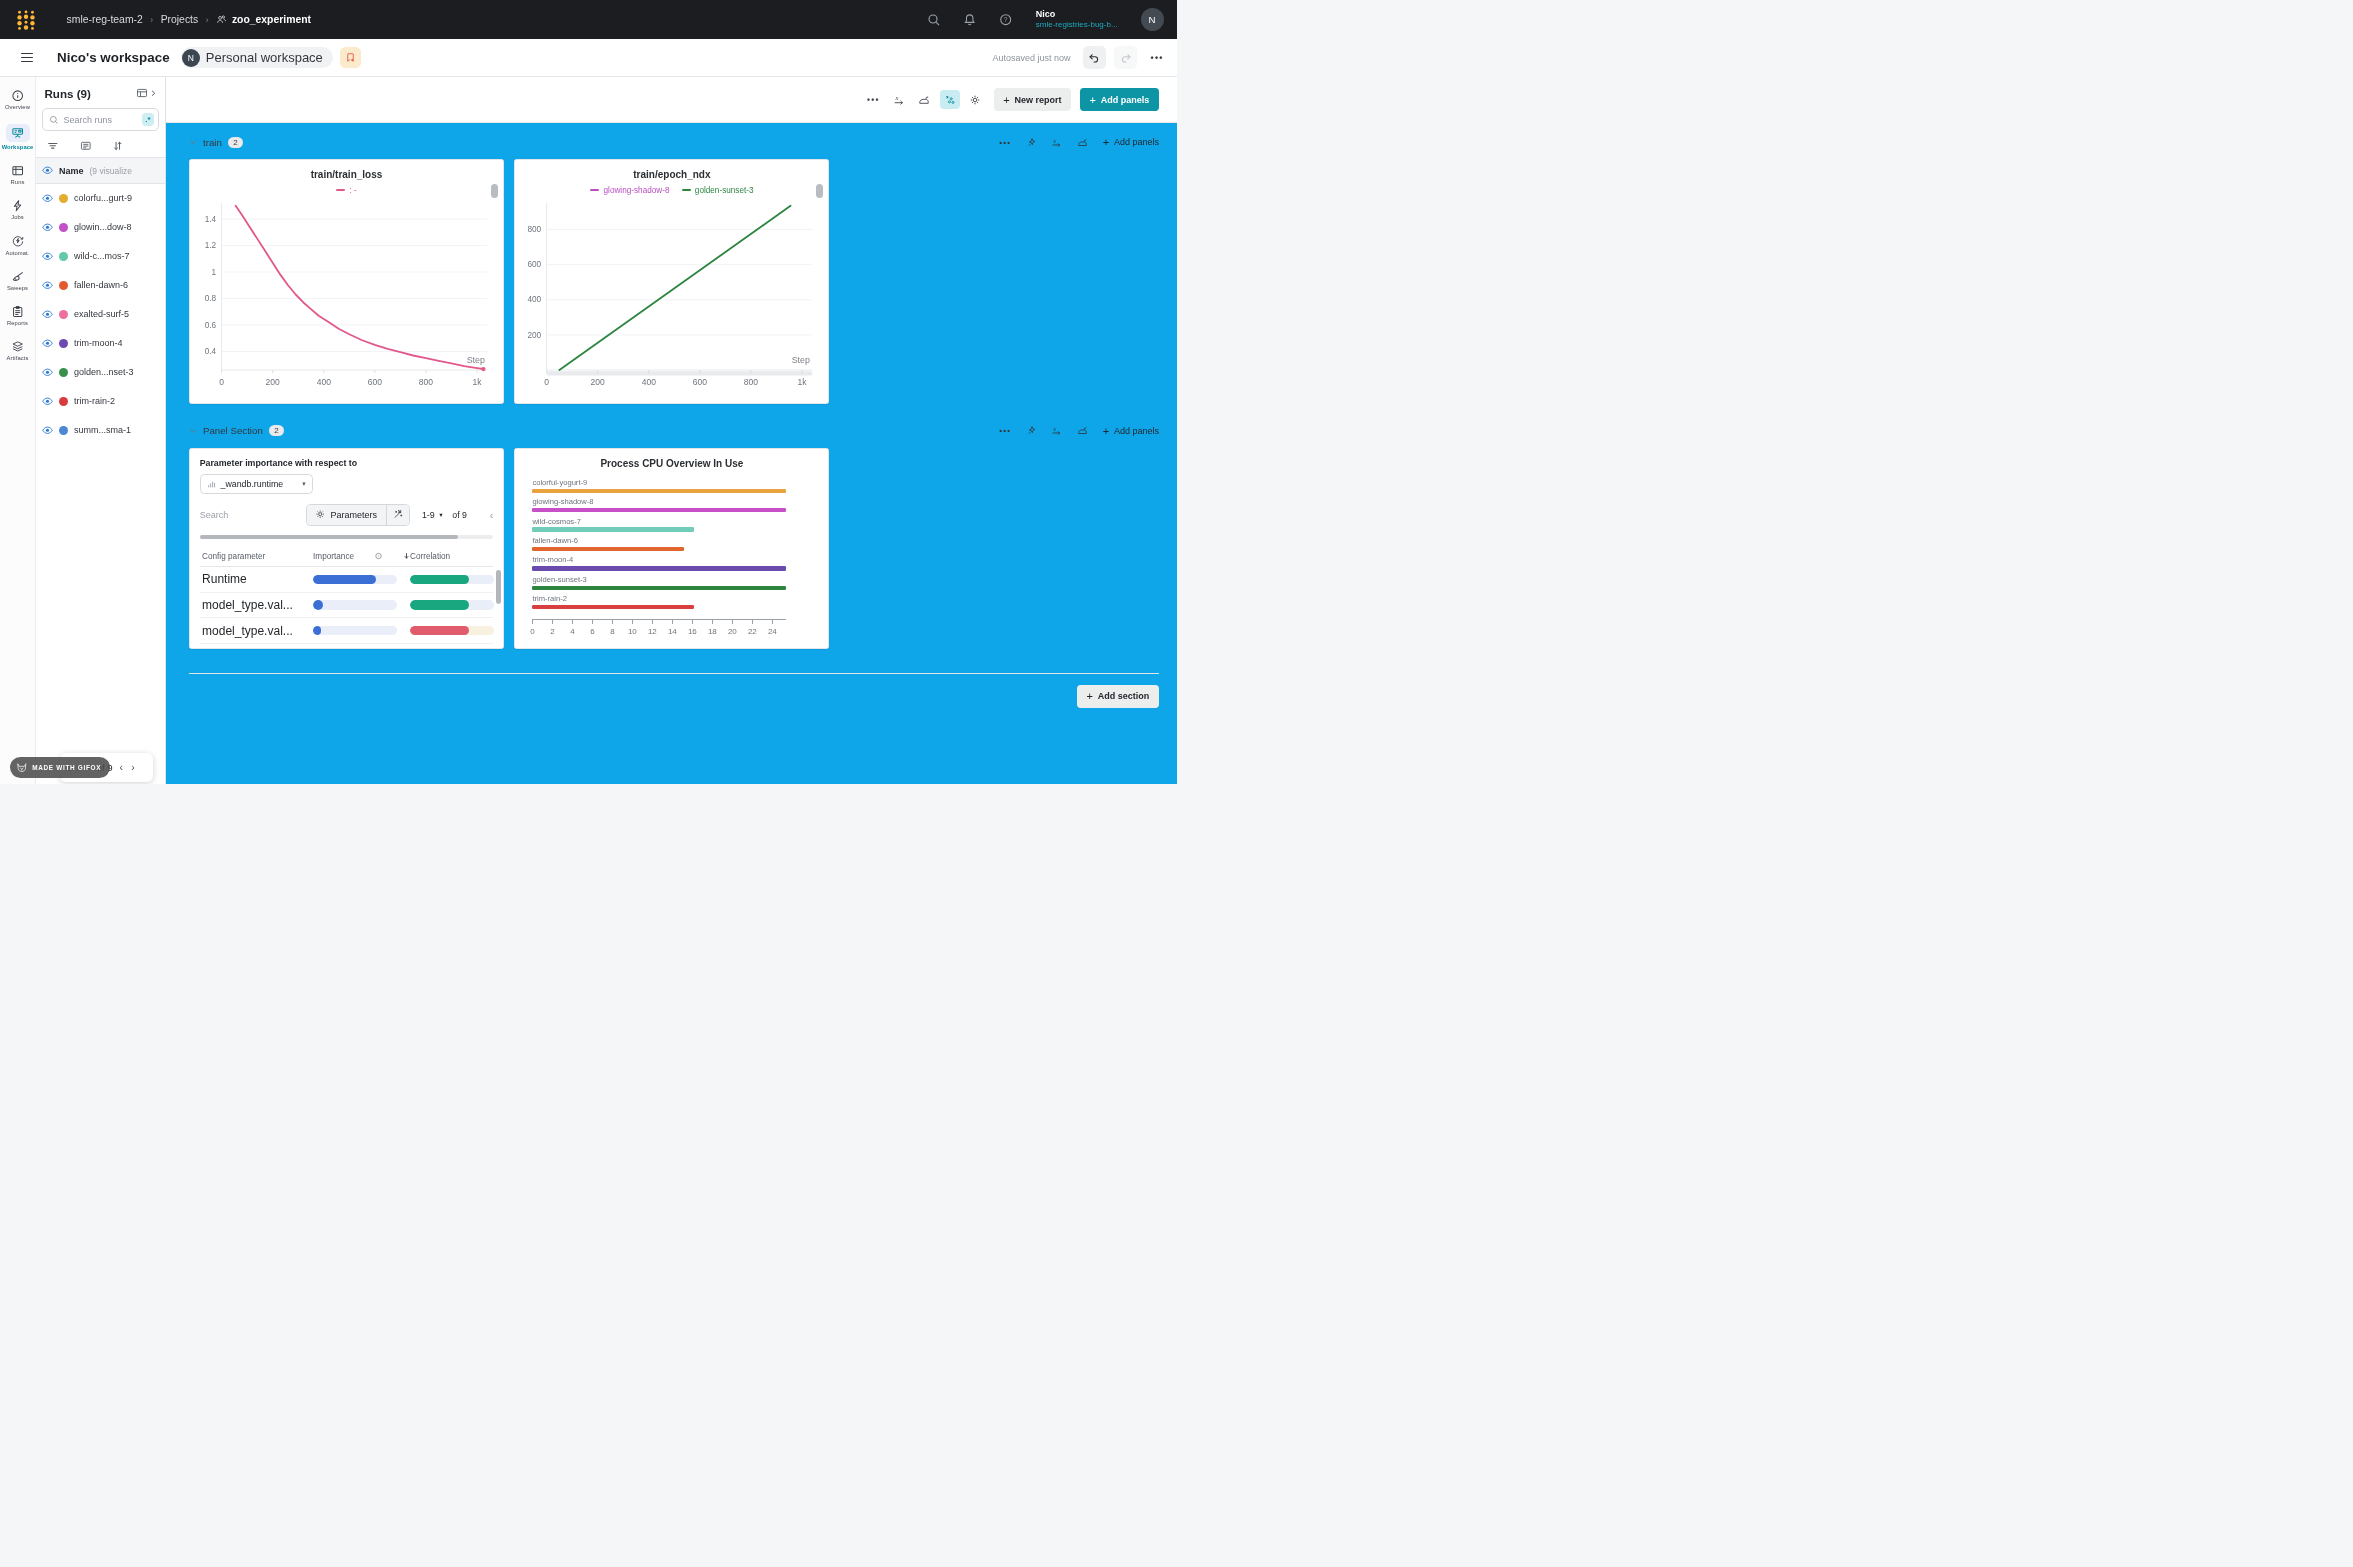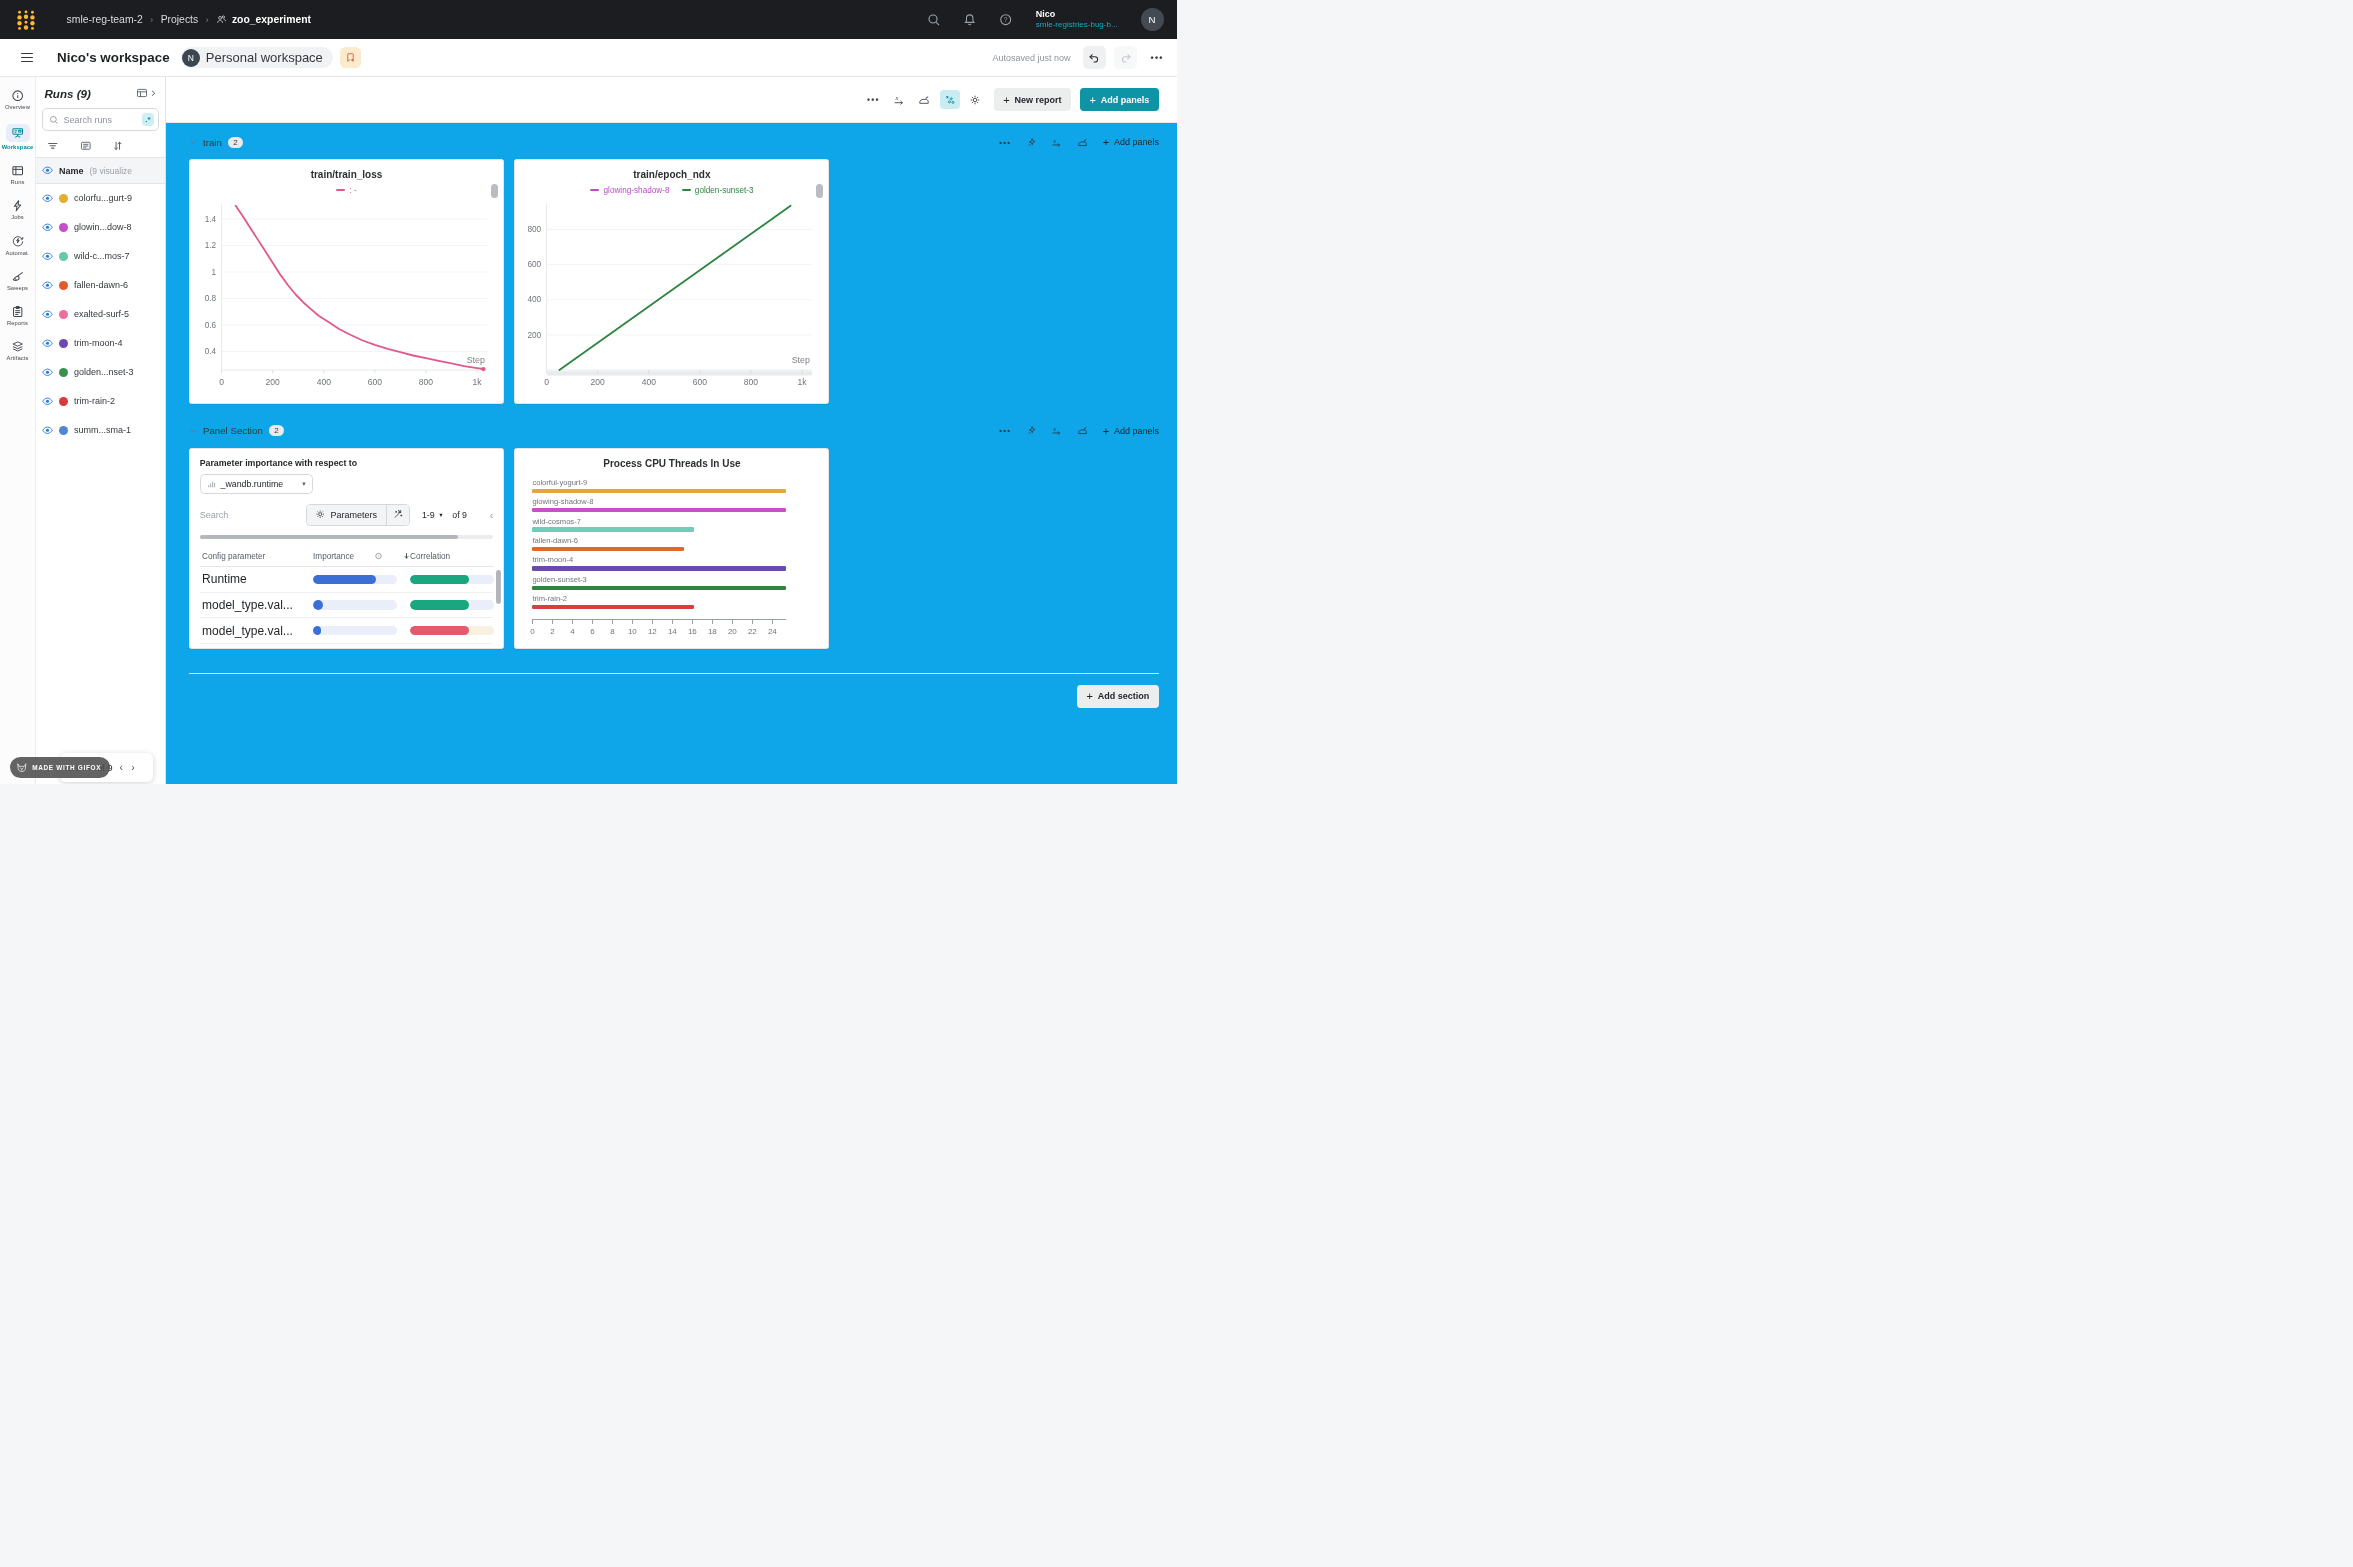--- a/index.html
+++ b/index.html
@@ -41,21 +41,21 @@
 
   .rail { width: 36px; background: #fcfcfd; border-right: 0.6px solid #ececee; padding-top: 7.3px; display: flex; flex-direction: column; align-items: center; gap: 5.5px; flex: none; }
   .rail-item { width: 33px; display: flex; flex-direction: column; align-items: center; gap: 1.8px; padding: 4.3px 0; cursor: pointer; }
   .rail-icon { width: 13.4px; height: 13.4px; color: #40454d; display:flex; align-items:center; justify-content:center; }
   .rail-icon svg { width: 13.4px; height: 13.4px; }
   .rail-label { font-size: 5.8px; color: #40454d; letter-spacing: 0.1px; }
   .rail-item.active .rail-icon { color: #038899; background: #e9ecfa; border-radius: 4.9px; width: 24px; height: 18px; }
   .rail-item.active .rail-label { color: #038899; font-weight: bold; }
 
   .runs-col { width: 130px; background: #fff; border-right: 0.6px solid #dfe2e6; display: flex; flex-direction: column; flex: none; }
-  .runs-header { display: flex; align-items: center; padding: 9.7px 7.3px 6px 8.5px; font-style: italic; }
+  .runs-header { display: flex; align-items: center; padding: 9.7px 7.3px 6px 8.5px; }
   .runs-title { font-size: 11.6px; font-weight: bold; color: #23272c; }
   .runs-header-icons { margin-left: auto; display: flex; align-items: center; gap: 1.2px; color: #565c66; }
   .runs-search { margin: 2.4px 6px 3.7px 6px; height: 23px; border: 0.6px solid #d6dade; border-radius: 4.9px; display: flex; align-items: center; padding: 0 3.7px 0 6px; gap: 4.9px; background: #fff; }
   .runs-search input { border: none; outline: none; flex: 1; min-width: 0; font-size: 9px; font-family: inherit; color: #33373d; }
   .runs-search input::placeholder { color: #8e949e; }
   .regex-chip { flex: none; background: #cdeef2; color: #0b7f91; border-radius: 3.7px; font-size: 8px; font-weight: bold; padding: 1.8px 3.7px; }
   .runs-tools { display: flex; align-items: center; gap: 21px; padding: 4.9px 11px 6px 11px; color: #565c66; }
   .runs-table-header { background: #f4f5f6; border-top: 0.6px solid #e2e4e7; border-bottom: 0.6px solid #e2e4e7; display: flex; align-items: center; gap: 6px; padding: 7.3px 6px; overflow: hidden; white-space: nowrap; }
   .runs-table-header .hdr-name { font-size: 9px; font-weight: bold; color: #23272c; }
   .runs-table-header .hdr-note { font-size: 8.5px; color: #9aa0a8; }
@@ -727,21 +727,21 @@
                   <div>
                     <div class="imp-track" style="background:#f8f1e0">
                       <div class="imp-fill" style="width:70%;background:#e05c6d"></div>
                     </div>
                   </div>
                 </div>
               </div>
           </div>
 
           <div class="card cpu-card">
-            <div class="card-title">Process CPU Threads In Use</div>
+            <div class="card-title">Process CPU Overview In Use</div>
             <div class="cpu-chart" id="chart-2">
                 <div class="cpu-group">
                   <div class="cpu-label">colorful-yogurt-9</div>
                   <div class="cpu-bar" style="width:254px;background:#e8a33e"></div>
                 </div>
                 <div class="cpu-group">
                   <div class="cpu-label">glowing-shadow-8</div>
                   <div class="cpu-bar" style="width:254px;background:#c750c7"></div>
                 </div>
                 <div class="cpu-group">

